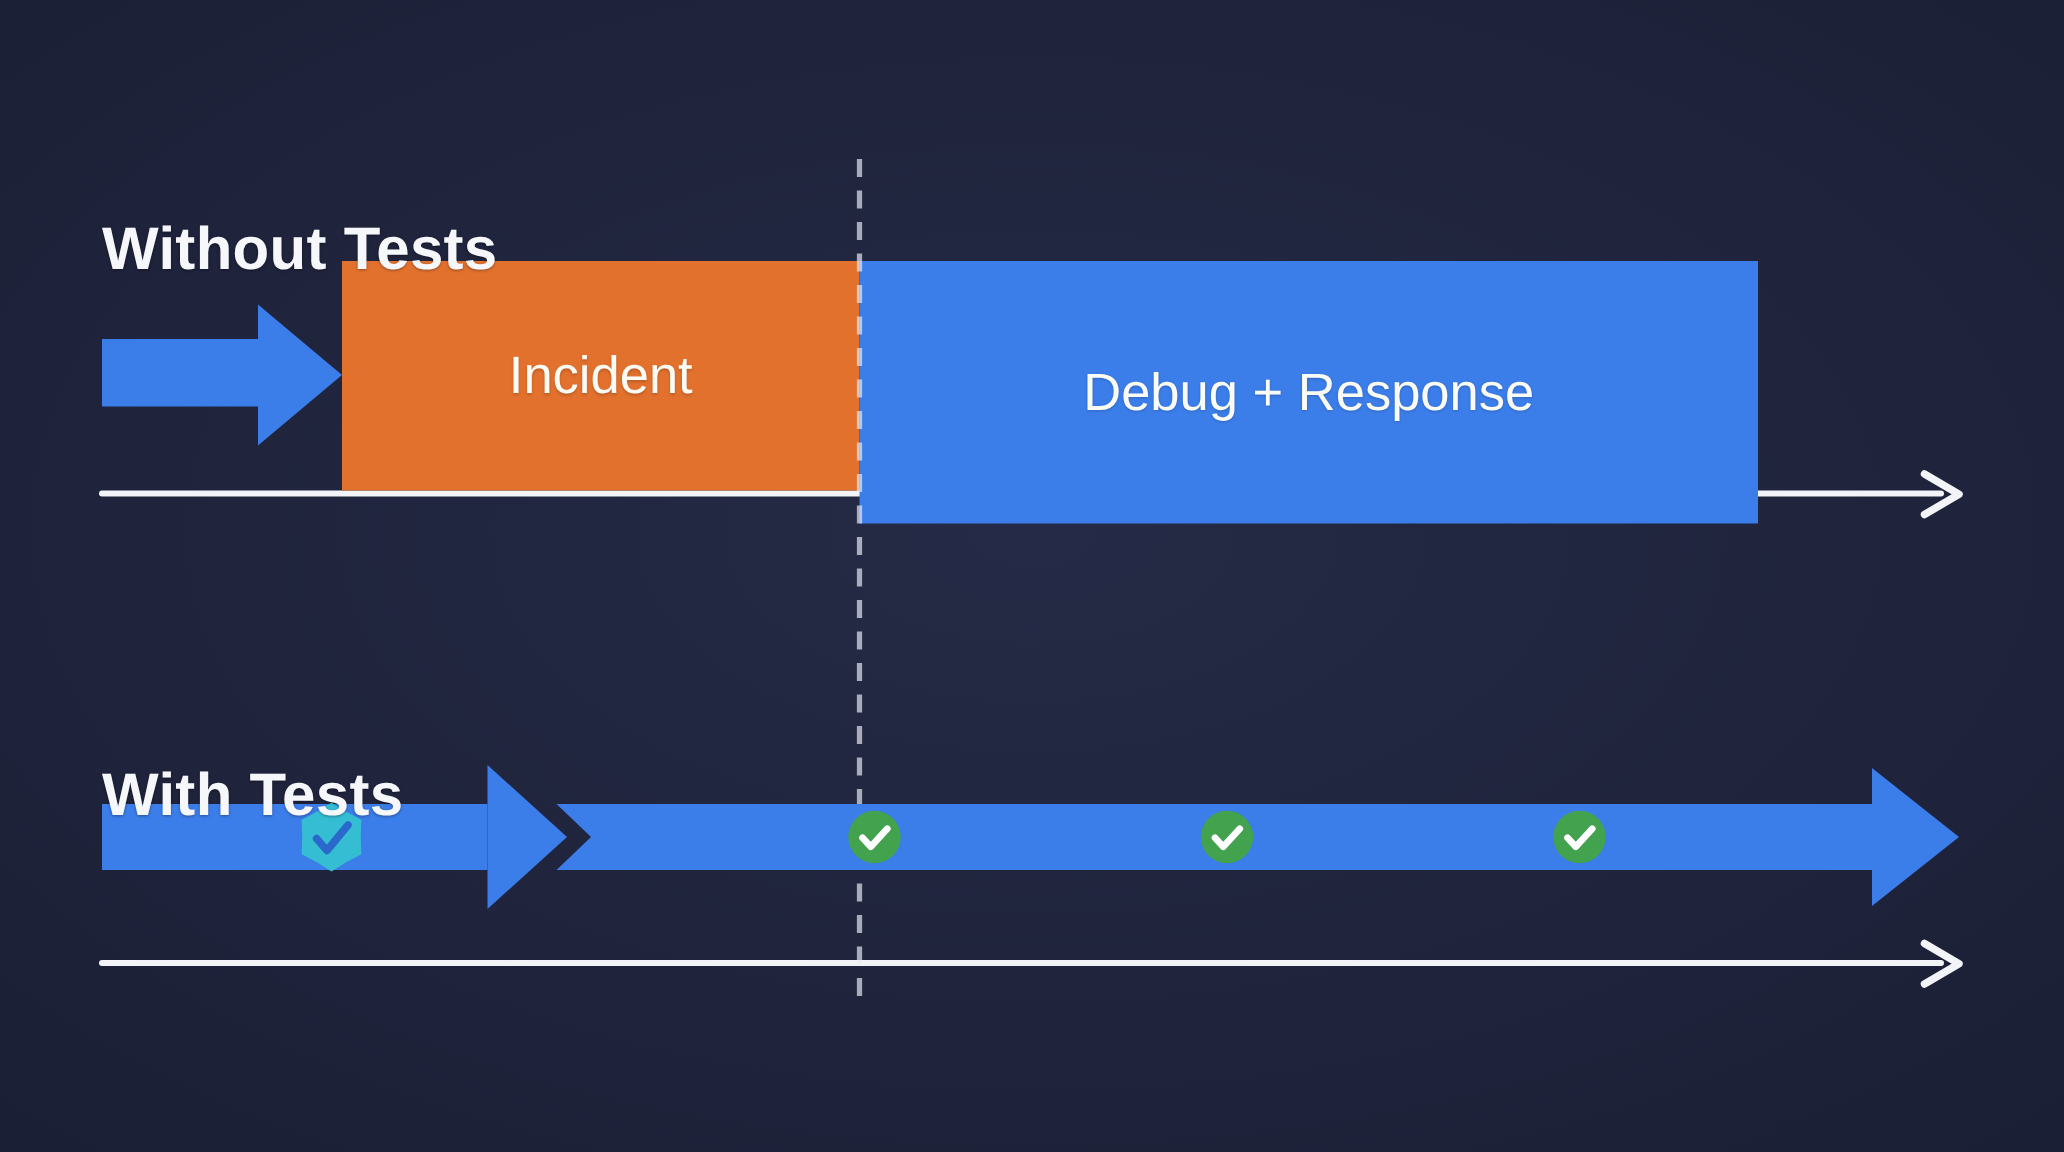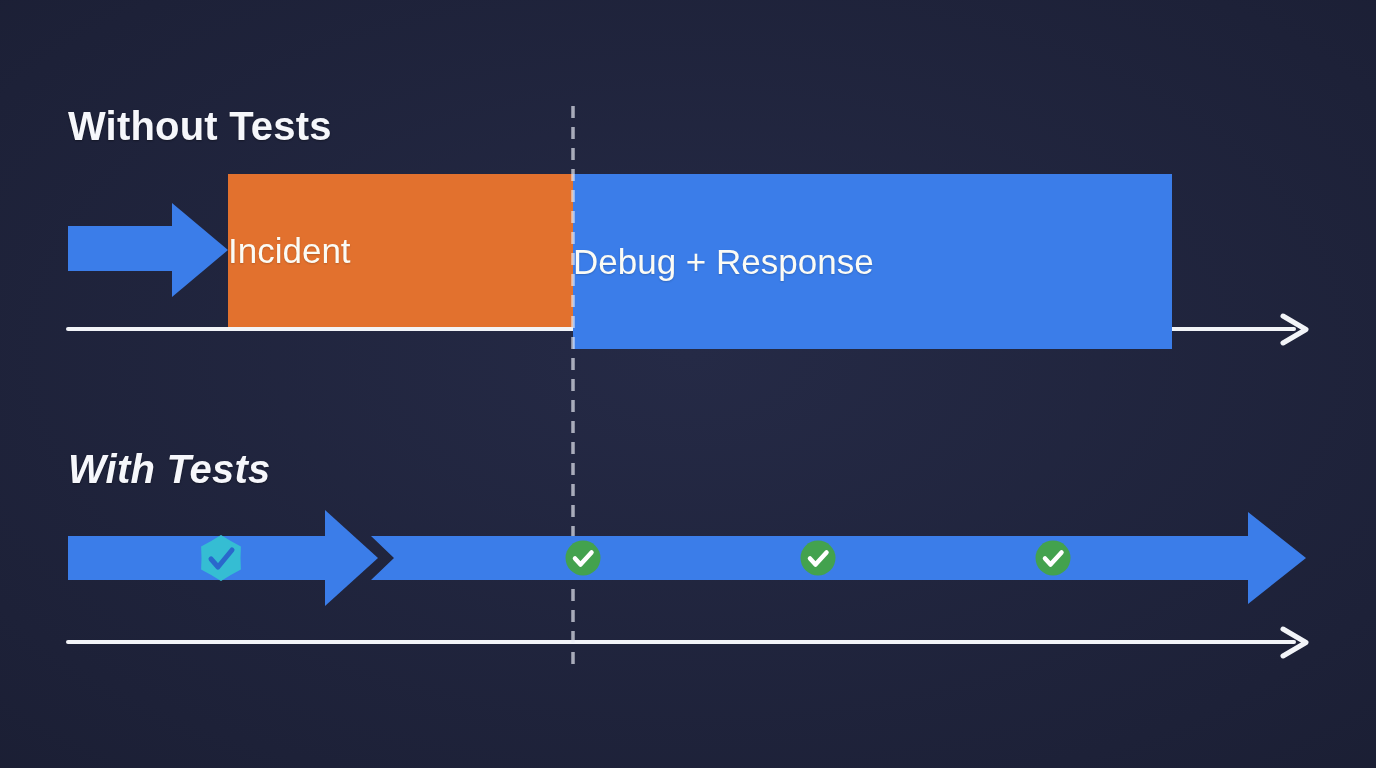--- a/index.html
+++ b/index.html
@@ -9,23 +9,24 @@
     overflow:hidden;
     font-family:"Liberation Sans", sans-serif;
     background:radial-gradient(115% 115% at 50% 46%, #252a46 0%, #1d2138 52%, #151829 100%);
   }
   .abs{position:absolute;}
   .row-title{
     font-size:40px;font-weight:700;color:#f6f7fb;
     letter-spacing:0.2px;
     text-shadow:0 1px 2px rgba(0,0,0,0.35);
     z-index:5;
+    margin-top:40px;
   }
   .seg-box{
-    display:flex;align-items:center;justify-content:flex-start;
+    display:flex;align-items:center;justify-content:center;
     z-index:1;
   }
   .seg-label{
     font-size:35px;font-weight:400;color:#fbfbf5;
     text-shadow:0 1px 2px rgba(0,0,0,0.18);
   }
   svg{display:block;}
   #layer-base{left:0;top:0;z-index:0;}
   #layer-dash{left:0;top:0;z-index:2;}
   #layer-flow2{left:0;top:0;z-index:3;}
@@ -59,21 +60,21 @@
     <span class="seg-label">Incident</span>
   </div>
   <div class="abs seg-box" style="left:573px;top:174px;width:599px;height:175px;background:#3b7de9;">
     <span class="seg-label">Debug + Response</span>
   </div>
 
   <svg id="layer-dash" class="abs" width="1376" height="768" viewBox="0 0 1376 768" aria-hidden="true">
     <line x1="573" y1="106" x2="573" y2="669" stroke="rgba(233,236,244,0.68)" stroke-width="3.5" stroke-dasharray="12 9"></line>
   </svg>
 
-  <div class="abs row-title" style="left:68px;top:447px;font-style:italic;">With Tests</div>
+  <div class="abs row-title" style="left:68px;top:468px;">With Tests</div>
 
   <svg id="layer-flow2" class="abs" width="1376" height="768" viewBox="0 0 1376 768" aria-hidden="true">
 
     <g>
       <rect x="68" y="536" width="257" height="44" fill="#3b7de9"></rect>
       <polygon points="325,510 378,558 325,606" fill="#3b7de9"></polygon>
     </g>
 
     <g>
       <polygon fill="#3b7de9" points="371,536 1248,536 1248,512 1306,558 1248,604 1248,580 371,580 394,558"></polygon>

